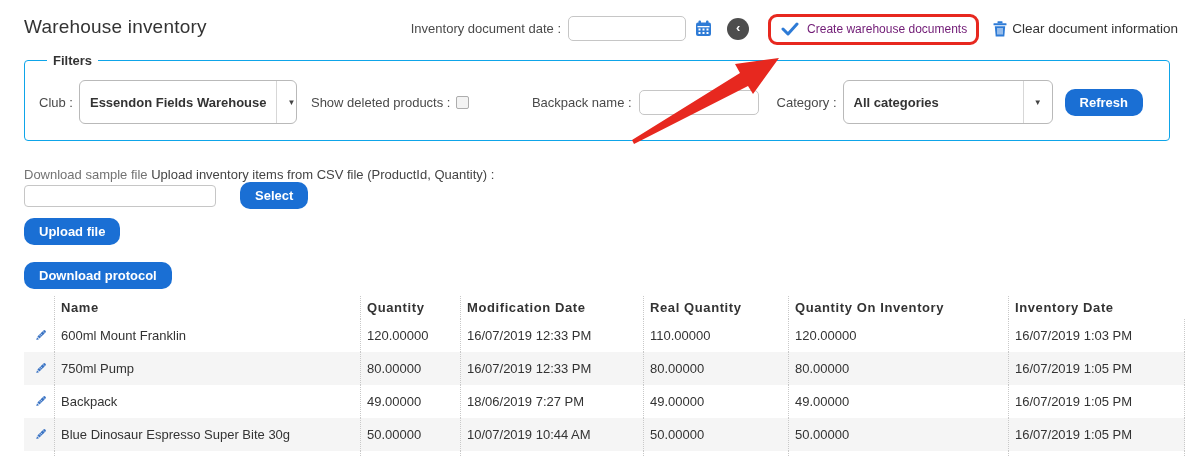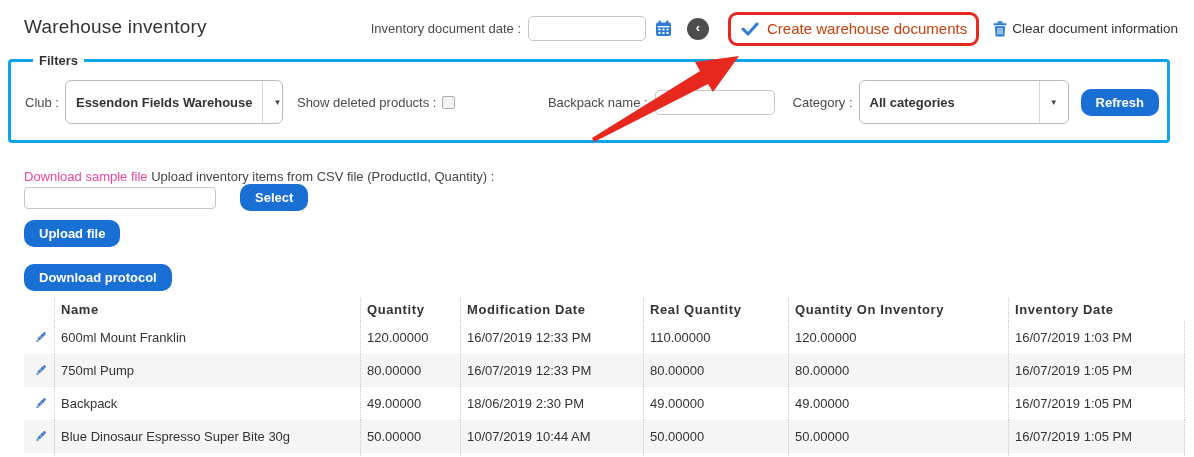--- a/index.html
+++ b/index.html
@@ -14,32 +14,32 @@
   .label { font-size:13px; color:#4a4a4a; white-space:nowrap; }
   .text-input { border:1px solid #c6c6c6; border-radius:5px; height:25px; font-size:13px;
     padding:0 6px; color:#333; background:#fff; outline:none; font-family:inherit; }
   .date-input { width:118px; margin-left:7px; }
   .icon-btn { display:inline-flex; margin-left:9px; cursor:pointer; }
   .circle-icon { width:22px; height:22px; border-radius:50%; background:#4d4d4d; color:#fff;
     display:inline-flex; align-items:center; justify-content:center; margin-left:15px;
     font-size:13px; font-weight:bold; cursor:pointer; }
   .circle-icon span { transform:translateY(-1px); }
   .create-docs { position:relative; display:inline-flex; align-items:center; gap:8px;
-    margin-left:32px; font-size:15px; color:#c2410c; cursor:pointer; white-space:nowrap; }
+    margin-left:32px; font-size:12px; color:#701a75; cursor:pointer; white-space:nowrap; }
   .annotation-box { position:absolute; left:-13px; right:-12px; top:-8px; bottom:-9px;
     border:3px solid var(--annotation); border-radius:9px; pointer-events:none;
     box-shadow:0 0 0 1px rgba(255,255,255,.6) inset; }
   .annotation-arrow { position:absolute; left:-158px; top:22px; width:180px; height:110px;
     pointer-events:none; overflow:visible; z-index:40; }
   .clear-link { display:inline-flex; align-items:center; gap:5px; margin-left:26px;
     font-size:13.5px; color:#333; cursor:pointer; white-space:nowrap; }
 
   
-  fieldset.filters { margin:2px 24px 0 8px; border:3px solid #0ea5e9; border-radius:4px;
-    padding:12px 8px 16px 10px; }
+  fieldset.filters { margin:2px 24px 0 24px; border:1px solid #0ea5e9; border-radius:4px;
+    padding:12px 26px 16px 10px; }
   fieldset.filters legend { font-size:13px; font-weight:bold; color:#333; margin-left:12px;
     padding:0 6px; }
   .filters-row { display:flex; align-items:center; }
   .select { display:inline-flex; align-items:center; border:1px solid #b9b9b9; border-radius:6px;
     height:44px; background:#fff; cursor:pointer; padding-left:10px; }
   .select-value { font-size:13px; font-weight:bold; color:#333; flex:1; white-space:nowrap; }
   .select-arrow { font-size:8px; color:#444; padding:0 10px; border-left:1px solid #d7d7d7;
     margin-left:10px; align-self:stretch; display:flex; align-items:center; }
   .club-select { width:218px; margin-left:6px; }
   .category-select { width:210px; margin-left:6px; }
@@ -50,21 +50,21 @@
   .spacer { flex:1; }
   .product-input { width:120px; margin-left:7px; }
   .category-label { margin-left:18px; }
   .btn { background:var(--accent); color:#ffffff; border:none; border-radius:10px; font-size:13px;
     font-weight:bold; padding:6px 15px; cursor:pointer; font-family:inherit; white-space:nowrap; }
   .refresh-btn { margin-left:12px; }
 
   
   .upload { margin:26px 24px 0 24px; }
   .upload-line1 { font-size:13px; color:#444; }
-  .link { color:#ec4899; cursor:pointer; text-decoration:none;margin-top:36px; }
+  .link { color:#737373; cursor:pointer; text-decoration:none;margin-top:36px; }
   .upload-line2 { display:flex; align-items:center; }
   .file-input { width:192px; height:22px; border-radius:4px; }
   .upload-line2 .btn { margin-left:24px; }
   .upload-btn { display:inline-block; margin-top:9px; }
   .protocol-btn { margin:17px 0 0 24px; display:inline-block; }
 
   
   .table { margin:7px 9px 0 24px; }
   .trow { display:grid; grid-template-columns:30px 306px 100px 183px 145px 220px 1fr;
     align-items:center; min-height:33px; }
@@ -228,21 +228,21 @@
               <path d="M11.7 1.8 a1.4 1.4 0 0 1 2 0 l0.5 0.5 a1.4 1.4 0 0 1 0 2 l-0.8 0.8 -2.5-2.5 Z" fill="#3b74c4"></path>
               <path d="M3.7 10 L6.2 12.5 L2.8 13.4 Z" fill="#3b74c4"></path>
               <g stroke="#fff" stroke-width="0.8">
                 <line x1="6.2" y1="6.9" x2="8.7" y2="9.4"></line>
                 <line x1="7.7" y1="5.4" x2="10.2" y2="7.9"></line>
               </g>
             </svg>
           </div>
           <div class="cell">Backpack</div>
           <div class="cell">49.00000</div>
-          <div class="cell">18/06/2019 2:30 PM</div>
+          <div class="cell">18/06/2019 7:27 PM</div>
           <div class="cell">49.00000</div>
           <div class="cell">49.00000</div>
           <div class="cell">16/07/2019 1:05 PM</div>
         </div>
         <div class="trow stripe">
           <div class="cell edit-cell">
             <svg width="13" height="13" viewBox="0 0 16 16">
               <path d="M4.2 9.3 L10.6 2.9 L13.1 5.4 L6.7 11.8 Z" fill="#3b74c4"></path>
               <path d="M11.7 1.8 a1.4 1.4 0 0 1 2 0 l0.5 0.5 a1.4 1.4 0 0 1 0 2 l-0.8 0.8 -2.5-2.5 Z" fill="#3b74c4"></path>
               <path d="M3.7 10 L6.2 12.5 L2.8 13.4 Z" fill="#3b74c4"></path>

